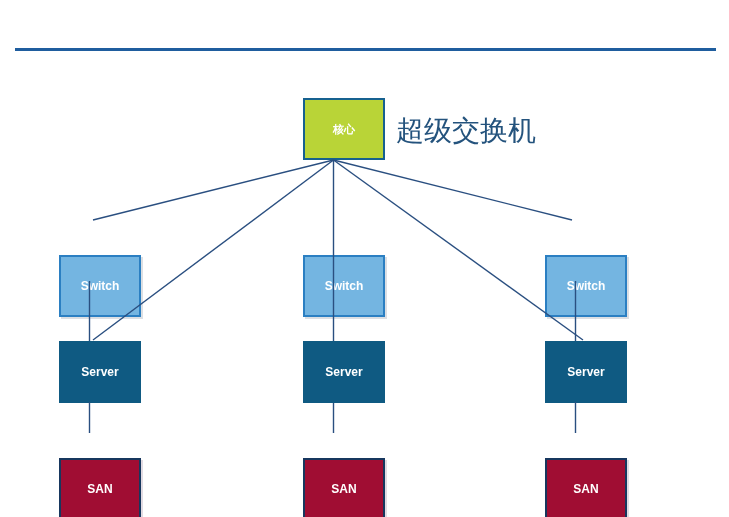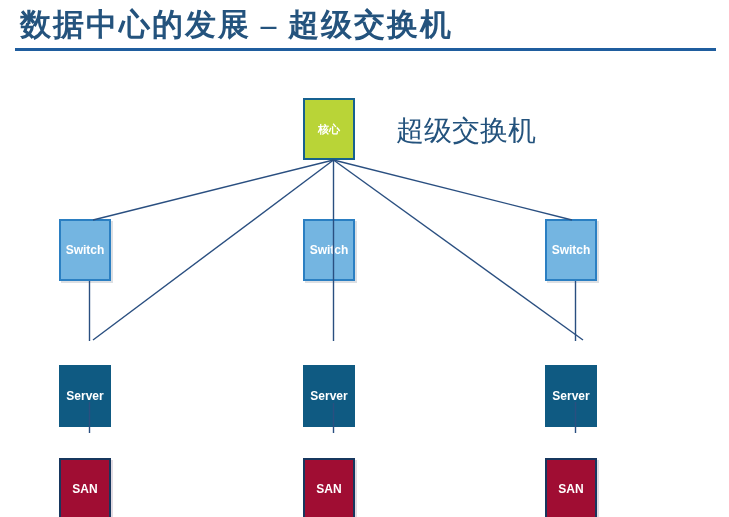--- a/index.html
+++ b/index.html
@@ -33,41 +33,41 @@
   }
   .title-rule{
     position:absolute;left:15px;top:48px;
     width:701px;height:3px;
     background:var(--rule-color);
   }
   
   .diagram{position:absolute;left:0;top:0;width:729px;height:517px;}
   .node{
     position:absolute;
-    width:52px;height:62px;
+    width:82px;height:62px;
     box-sizing:border-box;
     display:flex;align-items:center;justify-content:center;
     color:#ffffff;font-weight:bold;font-size:12px;
     text-align:center;
   }
   .node.core{
     left:303px;top:98px;
     background:var(--core-fill);
     border:2px solid var(--core-border);
     font-size:11px;
   }
   .node.switch{
     background:var(--switch-fill);
     border:2px solid var(--switch-border);
     box-shadow:2px 2px 0 rgba(130,140,155,.28);
+    margin-top:36px;
   }
   .node.server{
     background:var(--server-fill);
     border:none;
-    margin-top:24px;
   }
   .node.san{
     background:var(--san-fill);
     border:2px solid var(--san-border);
     box-shadow:2px 2px 0 rgba(140,110,140,.25);
   }
   .col-0{left:59px;}
   .col-1{left:303px;}
   .col-2{left:545px;}
   .row-switch{top:219px;}
@@ -86,21 +86,20 @@
   .connectors line{
     stroke:var(--line-color);
     stroke-width:1.4;
   }
 </style>
 </head>
 <body>
 
 <div class="slide">
 
-  <h1 class="slide-title">数据中心的发展 – 超级交换机</h1>
   <div class="title-rule"></div>
 
   <div class="diagram">
 
     <div class="node core">核心</div>
     <div class="core-caption">超级交换机</div>
 
     <div class="node switch col-0 row-switch">Switch</div>
     <div class="node server col-0 row-server">Server</div>
     <div class="node san col-0 row-san">SAN</div>

